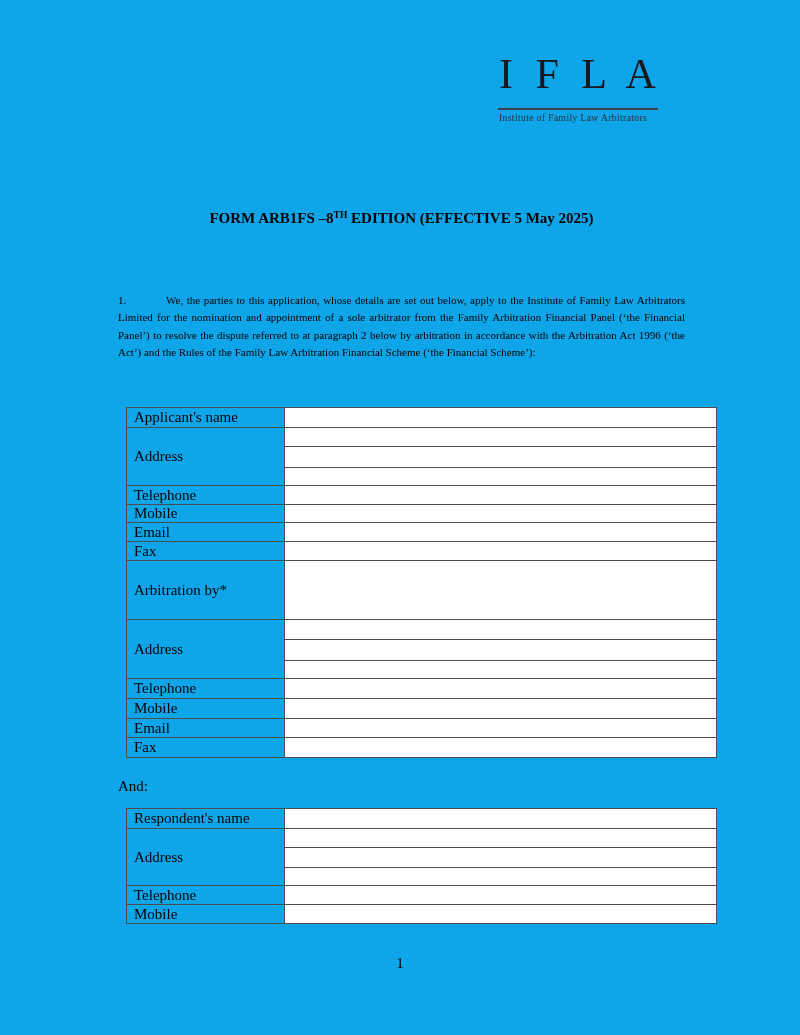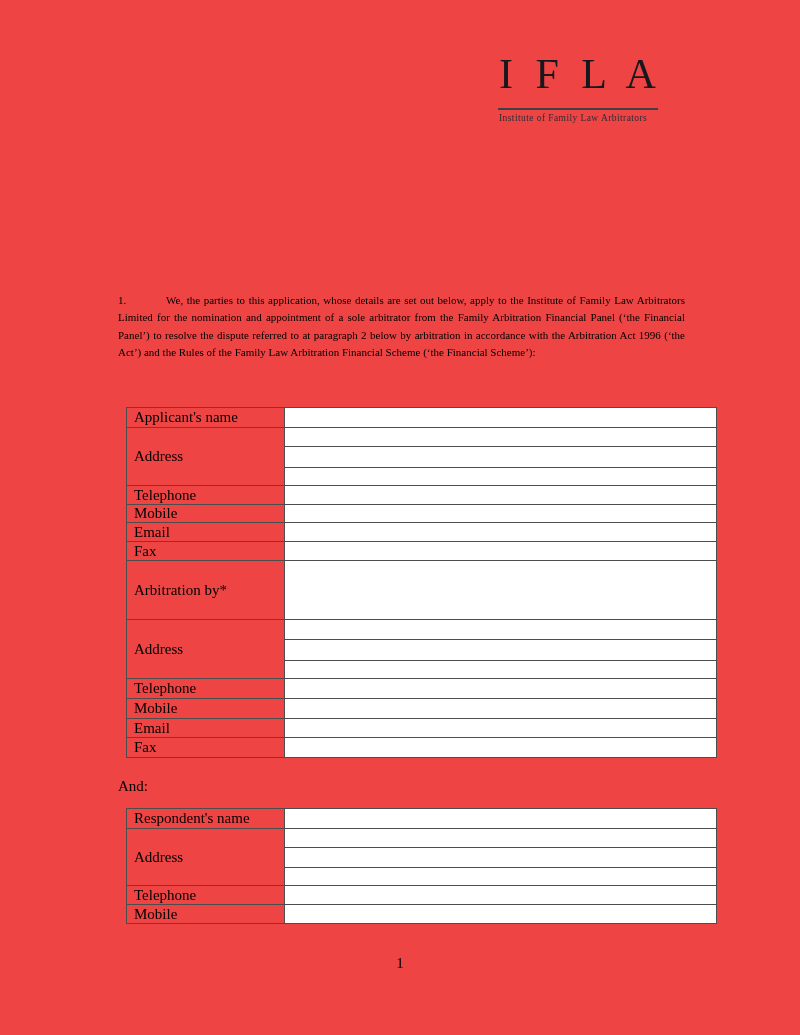--- a/index.html
+++ b/index.html
@@ -1,20 +1,20 @@
 <!DOCTYPE html>
 <html><head>
 <meta charset="utf-8">
 <style>
   * { margin:0; padding:0; box-sizing:border-box; }
   html,body { background:#ffffff; }
   .page {
     position:relative;
     width:800px; height:1035px;
-    background:#ef4444;
+    background:#0ea5e9;
     font-family:"Liberation Serif", serif;
     color:#000000;
     overflow:hidden;
   }
 
   
   .logo-text {
     position:absolute; top:53px; left:499px;
     font-size:42px; line-height:42px;
     word-spacing:10px; letter-spacing:1px;
@@ -81,20 +81,21 @@
 </style>
 </head>
 <body>
 
 <div class="page">
 
   <div class="logo-text">I F L A</div>
   <div class="logo-rule"></div>
   <div class="logo-sub">Institute of Family Law Arbitrators</div>
 
+  <div class="title t2"><span>FORM ARB1FS –8</span><span class="sup">TH</span><span> EDITION (EFFECTIVE 5 May 2025)</span></div>
 
   <div class="para"><span class="para-num">1.</span><span>We, the parties to this application, whose details are set out below, apply to the Institute of Family Law Arbitrators Limited for the nomination and appointment of a sole arbitrator from the Family Arbitration Financial Panel (‘the Financial Panel’) to resolve the dispute referred to at paragraph 2 below by arbitration in accordance with the Arbitration Act 1996 (‘the Act’) and the Rules of the Family Law Arbitration Financial Scheme (‘the Financial Scheme’):</span></div>
 
   <table class="form-table tbl-applicant">
     <colgroup>
         <col class="c-label">
         <col>
       </colgroup>
     <tbody>
         <tr style="height:20px">

